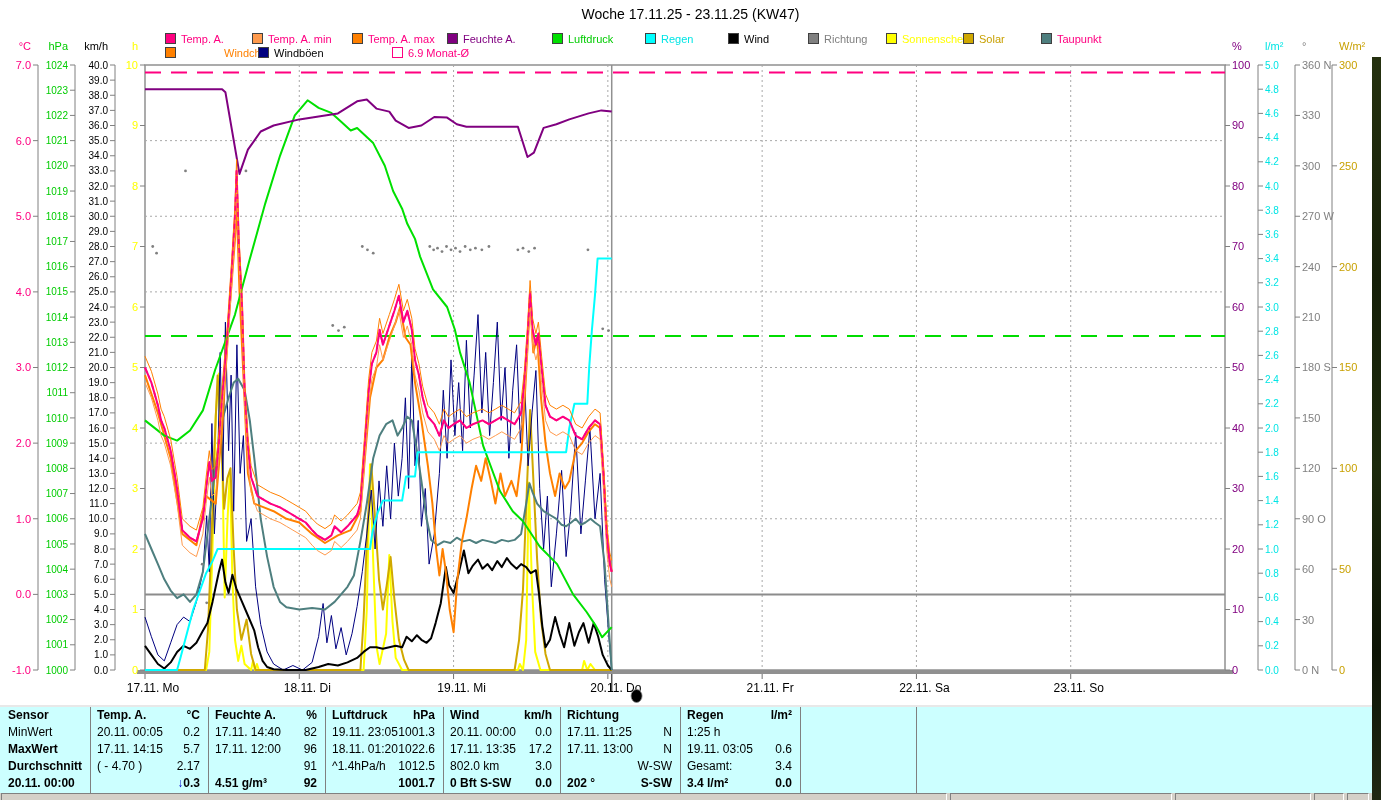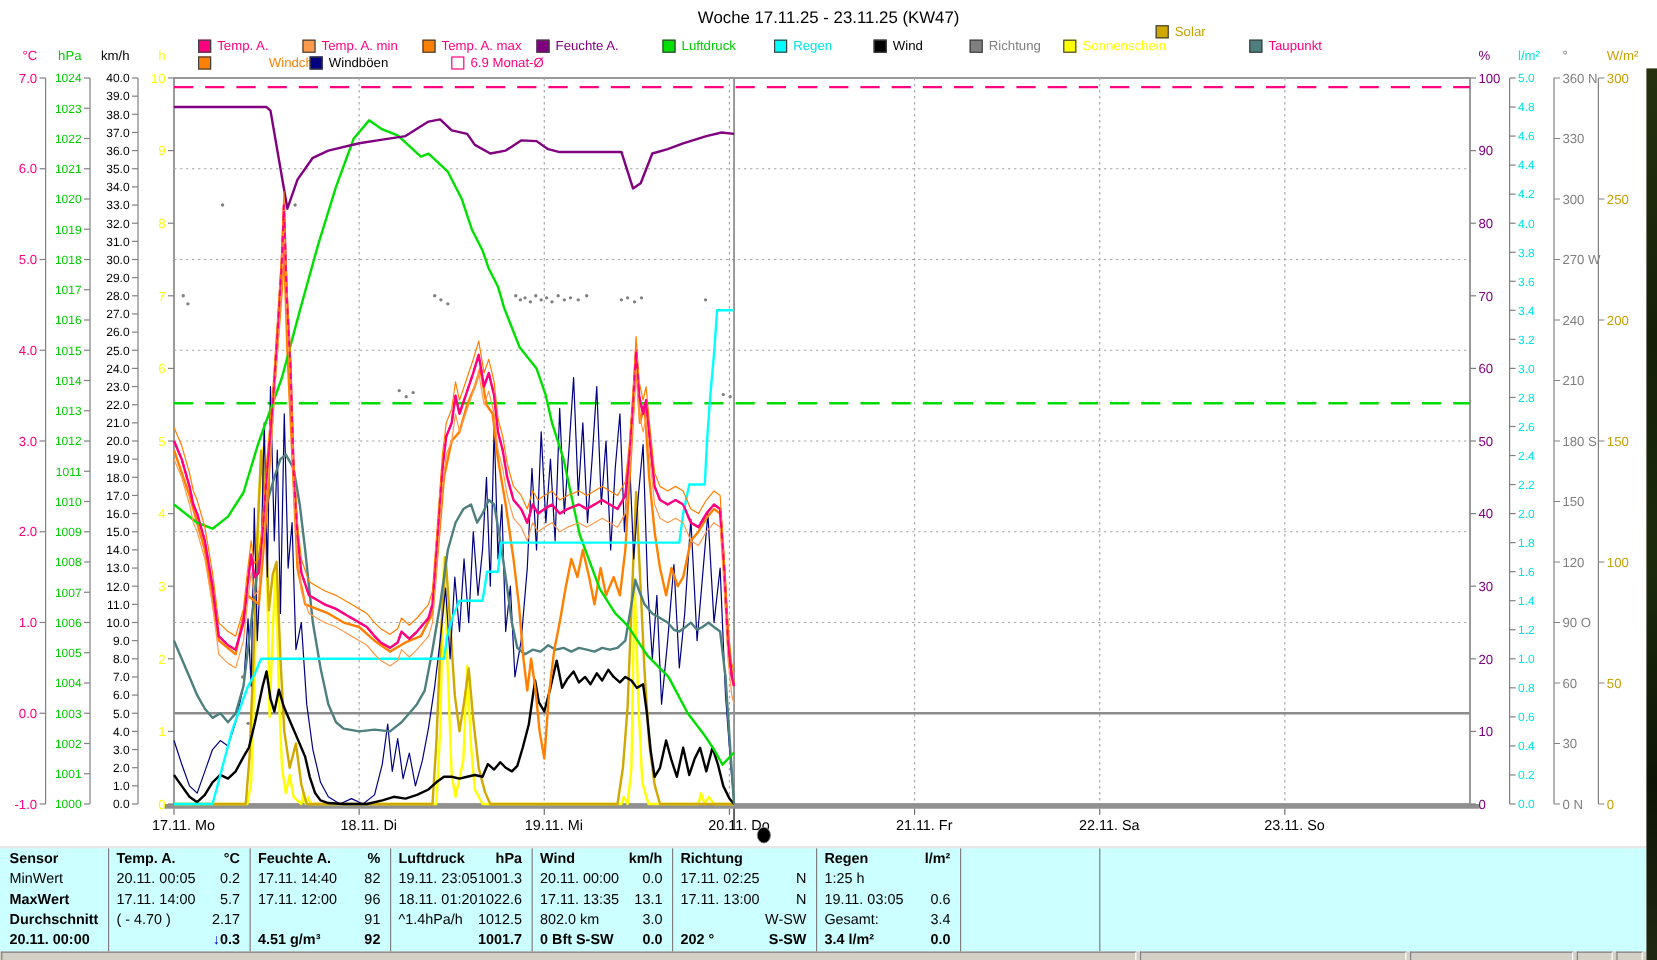--- a/index.html
+++ b/index.html
@@ -79,37 +79,37 @@
       <span>Wind</span>
     </div>
     <div class="legend-item" style="left: 808px; top: 32px; color: rgb(128, 128, 128);">
       <span class="legend-swatch" style="background: rgb(128, 128, 128); border-color: rgb(64, 64, 64);"></span>
       <span>Richtung</span>
     </div>
     <div class="legend-item" style="left: 886px; top: 32px; color: rgb(255, 255, 0);">
       <span class="legend-swatch" style="background: rgb(255, 255, 0); border-color: rgb(64, 64, 64);"></span>
       <span>Sonnenschein</span>
     </div>
-    <div class="legend-item" style="left: 963px; top: 20px; color: rgb(200, 160, 0); text-align: right;">
+    <div class="legend-item" style="left: 963px; top: 32px; color: rgb(200, 160, 0); text-align: right;">
       <span class="legend-swatch" style="background: rgb(208, 168, 0); border-color: rgb(64, 64, 64);"></span>
       <span>Solar</span>
     </div>
     <div class="legend-item" style="left: 1041px; top: 32px; color: rgb(255, 0, 128);">
       <span class="legend-swatch" style="background: rgb(78, 127, 127); border-color: rgb(64, 64, 64);"></span>
       <span>Taupunkt</span>
     </div>
     <div class="legend-item" style="left: 165px; top: 46px; color: rgb(255, 128, 0); gap: 43px;">
       <span class="legend-swatch" style="background: rgb(255, 128, 0); border-color: rgb(64, 64, 64);"></span>
       <span>Windchill</span>
     </div>
     <div class="legend-item" style="left: 258px; top: 46px; color: rgb(0, 0, 0);">
       <span class="legend-swatch" style="background: rgb(0, 0, 128); border-color: rgb(64, 64, 64);"></span>
       <span>Windböen</span>
     </div>
-    <div class="legend-item" style="left: 344px; top: 46px; color: rgb(255, 0, 128); padding-left: 32px;">
+    <div class="legend-item" style="left: 360px; top: 46px; color: rgb(255, 0, 128); padding-left: 32px;">
       <span class="legend-swatch outline" style="background: rgb(255, 255, 255); border-color: rgb(255, 0, 128);"></span>
       <span>6.9 Monat-Ø</span>
     </div>
   </div>
 
 <div id="chart-wrap">
   <svg id="chart-svg" width="1381" height="710" xmlns="http://www.w3.org/2000/svg">
       <rect x="145" y="65" width="1080" height="605" fill="#ffffff" stroke="#909090" stroke-width="1.5"></rect>
       <line x1="145" x2="1225" y1="518.75" y2="518.75" stroke="#A8A8A8" stroke-width="1" stroke-dasharray="2,3"></line>
       <line x1="145" x2="1225" y1="443.125" y2="443.125" stroke="#A8A8A8" stroke-width="1" stroke-dasharray="2,3"></line>
@@ -513,21 +513,21 @@
     <div class="tbl-col divided" style="left: 90px; width: 115px;">
       <div class="tbl-row hdr">
         <span class="lft">Temp. A.</span>
         <span class="rgt">°C</span>
       </div>
       <div class="tbl-row ">
         <span class="lft">20.11. 00:05</span>
         <span class="rgt">0.2</span>
       </div>
       <div class="tbl-row ">
-        <span class="lft">17.11. 14:00</span>
+        <span class="lft">17.11. 14:15</span>
         <span class="rgt">5.7</span>
       </div>
       <div class="tbl-row ">
         <span class="lft">( - 4.70 )</span>
         <span class="rgt">2.17</span>
       </div>
       <div class="tbl-row cur">
         <span class="lft"></span>
         <span class="rgt"><span class="blue-arrow">↓</span>0.3</span>
       </div>
@@ -580,38 +580,38 @@
       <div class="tbl-row hdr">
         <span class="lft">Wind</span>
         <span class="rgt">km/h</span>
       </div>
       <div class="tbl-row ">
         <span class="lft">20.11. 00:00</span>
         <span class="rgt">0.0</span>
       </div>
       <div class="tbl-row ">
         <span class="lft">17.11. 13:35</span>
-        <span class="rgt">13.1</span>
+        <span class="rgt">17.2</span>
       </div>
       <div class="tbl-row ">
         <span class="lft">802.0 km</span>
         <span class="rgt">3.0</span>
       </div>
       <div class="tbl-row cur">
         <span class="lft">0 Bft S-SW</span>
         <span class="rgt">0.0</span>
       </div>
     </div>
     <div class="tbl-col divided" style="left: 560px; width: 117px;">
       <div class="tbl-row hdr">
         <span class="lft">Richtung</span>
         <span class="rgt"></span>
       </div>
       <div class="tbl-row ">
-        <span class="lft">17.11. 02:25</span>
+        <span class="lft">17.11. 11:25</span>
         <span class="rgt">N</span>
       </div>
       <div class="tbl-row ">
         <span class="lft">17.11. 13:00</span>
         <span class="rgt">N</span>
       </div>
       <div class="tbl-row ">
         <span class="lft"></span>
         <span class="rgt">W-SW</span>
       </div>

